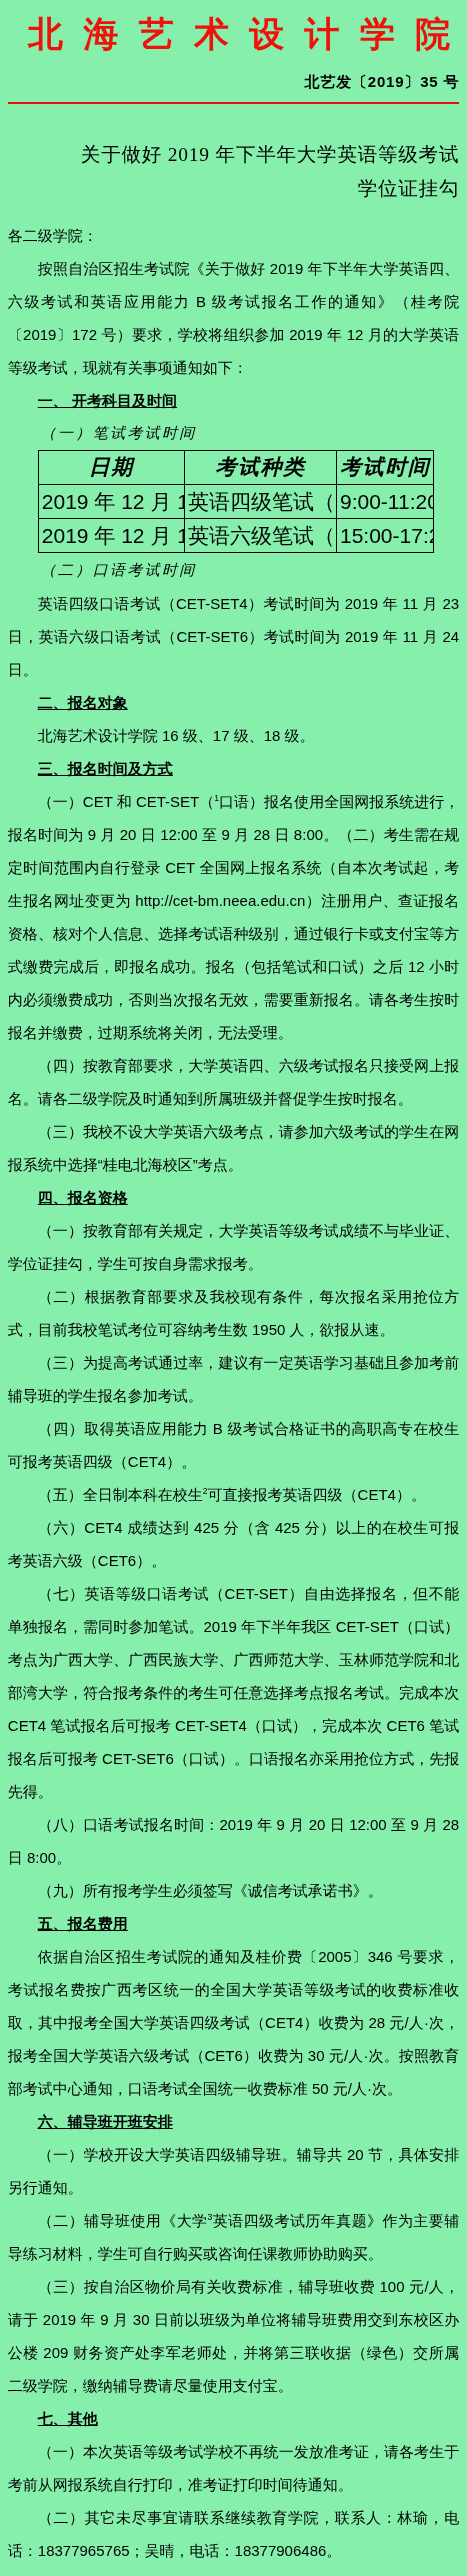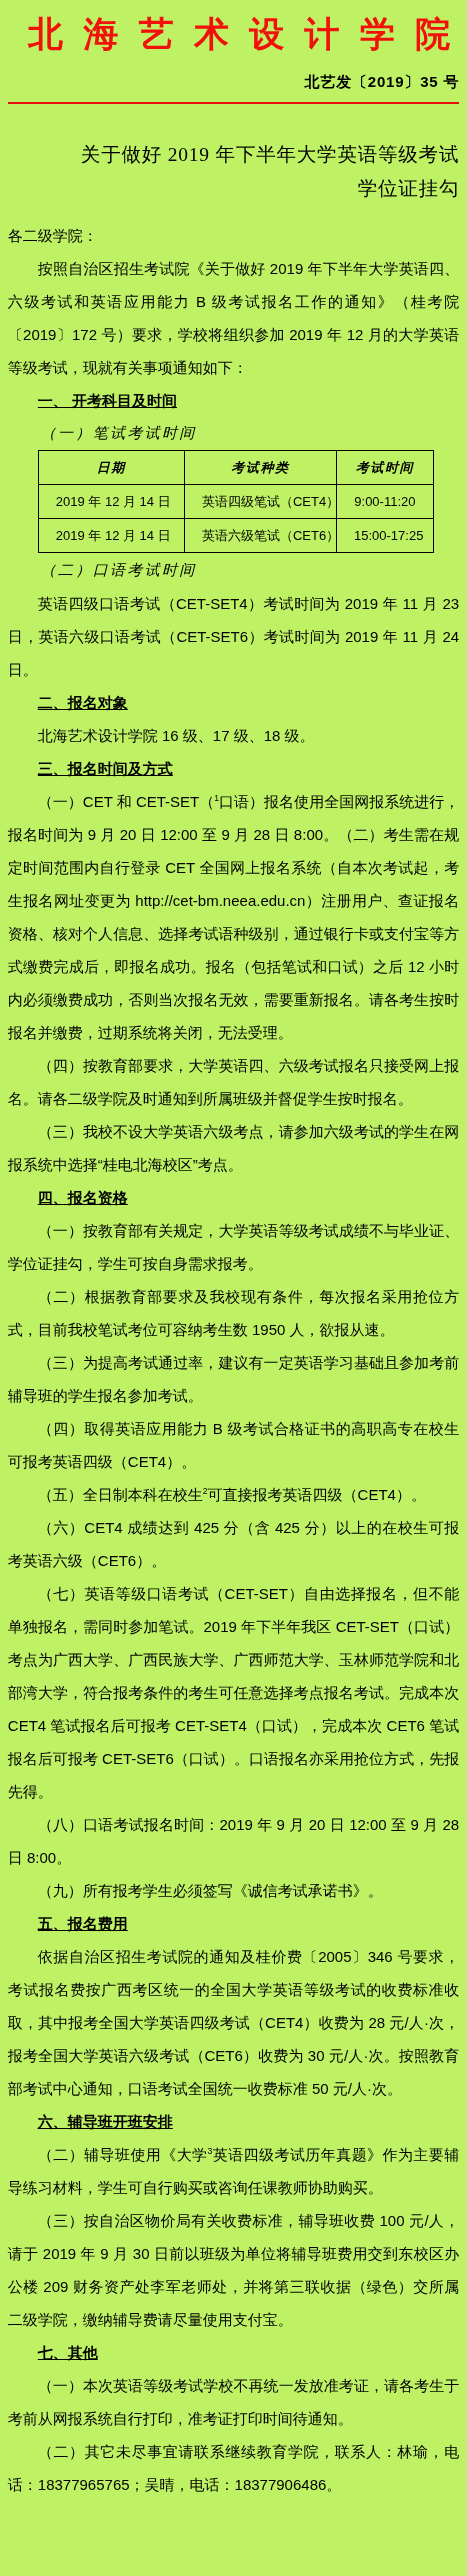--- a/index.html
+++ b/index.html
@@ -1,20 +1,20 @@
 <!DOCTYPE html>
 <html style="font-size:12.5px"><head>
 <meta charset="utf-8">
 <style>
   html,body { margin:0; padding:0; background:#888; }
   .page {
     position:relative;
     width:467px; height:2576px;
     margin:0 auto;
-    background:#bef264;
+    background:#86efac;
     color:#000;
     font-family:"Liberation Sans", sans-serif;
     box-sizing:border-box;
     padding:4.7px 7.8px 0 7.8px;
     overflow:hidden;
   }
   .univ-name {
     font-family:"Liberation Serif", serif;
     font-weight:bold;
     color:#f2100a;
@@ -56,22 +56,22 @@
   table.exam {
     border-collapse:collapse;
     width:396px;
     margin:0.8px 0 0.8px 30px;
     table-layout:fixed;
   }
   table.exam th, table.exam td {
     border:1.6px solid #000;
     text-align:center;
     height:33px;
-    padding:0 17px;
-    font-size:13px;
+    padding:0 3px;
+    font-size:21px;
     line-height:17px;
     overflow:hidden;
     white-space:nowrap;
   }
   table.exam th {
     font-family:"Liberation Serif", serif;
     font-style:italic;
     font-weight:bold;
     letter-spacing:1.6px;
   }
@@ -162,20 +162,21 @@
     <p class="indent">（八）口语考试报名时间：2019 年 9 月 20 日 12:00 至 9 月 28 日 8:00。</p>
 
     <p class="indent">（九）所有报考学生必须签写《诚信考试承诺书》。</p>
 
     <p class="heading">五、报名费用</p>
 
     <p class="indent">依据自治区招生考试院的通知及桂价费〔2005〕346 号要求，考试报名费按广西考区统一的全国大学英语等级考试的收费标准收取，其中报考全国大学英语四级考试（CET4）收费为 28 元/人·次，报考全国大学英语六级考试（CET6）收费为 30 元/人·次。按照教育部考试中心通知，口语考试全国统一收费标准 50 元/人·次。</p>
 
     <p class="heading">六、辅导班开班安排</p>
 
+    <p class="indent">（一）学校开设大学英语四级辅导班。辅导共 20 节，具体安排另行通知。</p>
 
     <p class="indent"><span>（二）辅导班使用《大学</span><sup class="fn">3</sup><span>英语四级考试历年真题》作为主要辅导练习材料，学生可自行购买或咨询任课教师协助购买。</span></p>
 
     <p class="indent">（三）按自治区物价局有关收费标准，辅导班收费 100 元/人，请于 2019 年 9 月 30 日前以班级为单位将辅导班费用交到东校区办公楼 209 财务资产处李军老师处，并将第三联收据（绿色）交所属二级学院，缴纳辅导费请尽量使用支付宝。</p>
 
     <p class="heading">七、其他</p>
 
     <p class="indent">（一）本次英语等级考试学校不再统一发放准考证，请各考生于考前从网报系统自行打印，准考证打印时间待通知。</p>
 
     <p class="indent">（二）其它未尽事宜请联系继续教育学院，联系人：林瑜，电话：18377965765；吴晴，电话：18377906486。</p>

